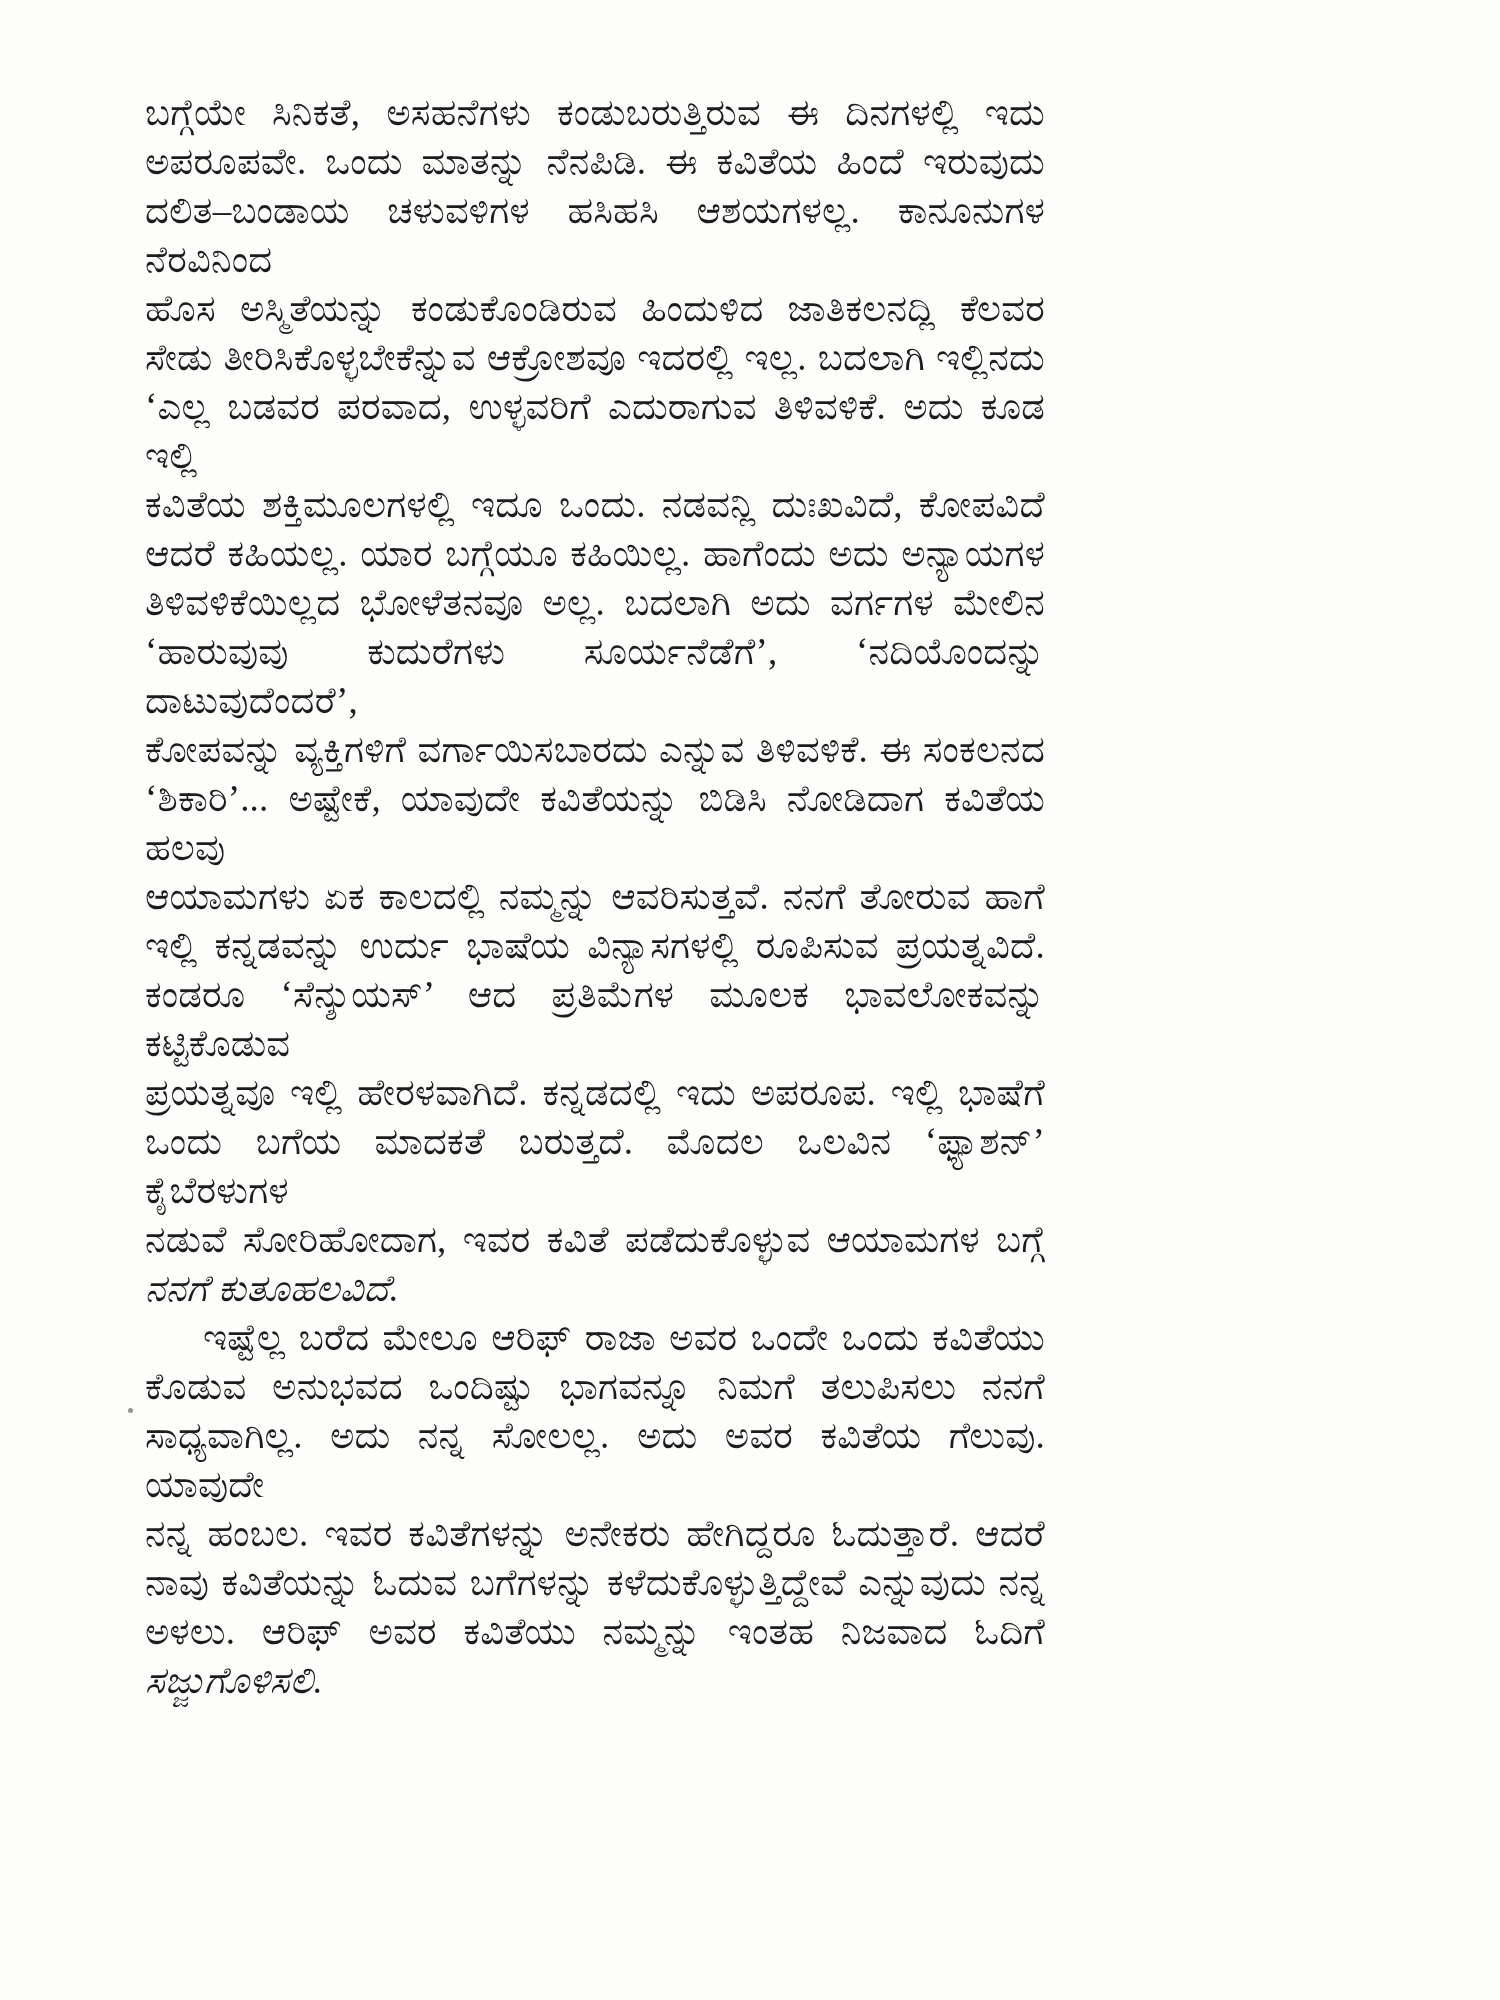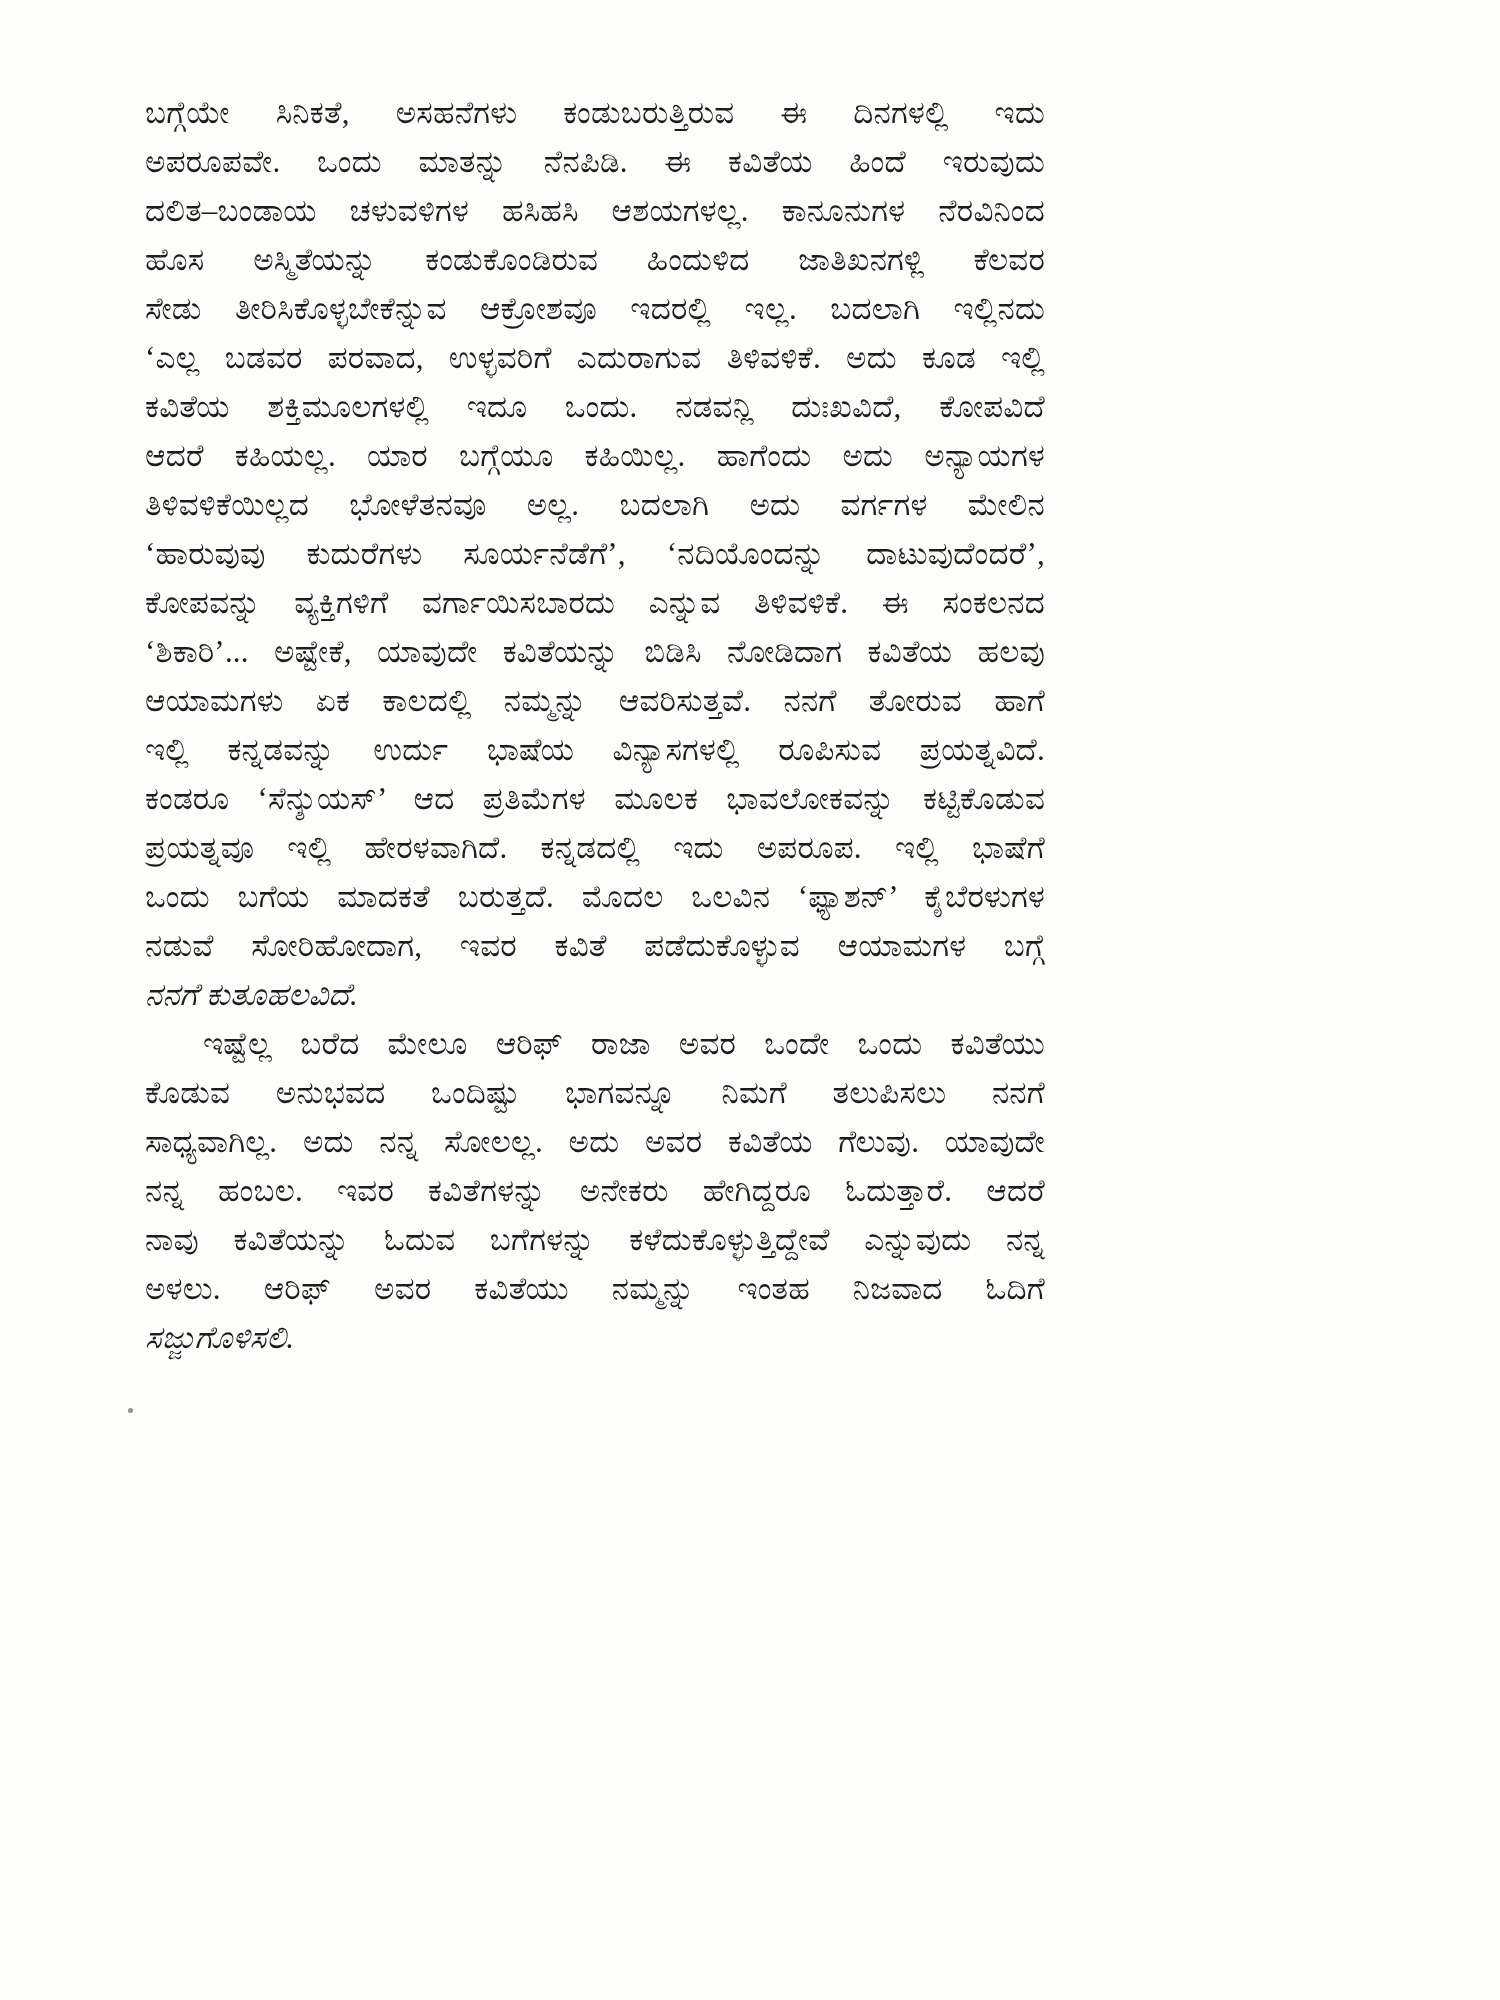--- a/index.html
+++ b/index.html
@@ -14,21 +14,21 @@
       background: #fdfdfc;
       overflow: hidden;
       font-family: "Liberation Serif", "DejaVu Serif", serif;
       color: #1c1c1c;
     }
     .text-block {
       position: absolute;
       left: 145px;
       top: 88px;
       width: 900px;
-      font-size: 31px;
+      font-size: 37px;
       line-height: 49px;
       letter-spacing: 0.2px;
     }
     .paragraph {
       margin: 0;
       padding: 0;
     }
     .line {
       text-align: justify;
       text-align-last: justify;
@@ -56,21 +56,21 @@
 </head>
 <body>
 
 <div class="scan-page">
   <span class="margin-artifact"></span>
   <div class="text-block">
     <div class="paragraph">
         <div class="line">ಬಗ್ಗೆಯೇ ಸಿನಿಕತೆ, ಅಸಹನೆಗಳು ಕಂಡುಬರುತ್ತಿರುವ ಈ ದಿನಗಳಲ್ಲಿ ಇದು</div>
         <div class="line">ಅಪರೂಪವೇ. ಒಂದು ಮಾತನ್ನು ನೆನಪಿಡಿ. ಈ ಕವಿತೆಯ ಹಿಂದೆ ಇರುವುದು</div>
         <div class="line">ದಲಿತ–ಬಂಡಾಯ ಚಳುವಳಿಗಳ ಹಸಿಹಸಿ ಆಶಯಗಳಲ್ಲ. ಕಾನೂನುಗಳ ನೆರವಿನಿಂದ</div>
-        <div class="line">ಹೊಸ ಅಸ್ಮಿತೆಯನ್ನು ಕಂಡುಕೊಂಡಿರುವ ಹಿಂದುಳಿದ ಜಾತಿಖನಗಳ್ಲಿ ಕೆಲವರ</div>
+        <div class="line">ಹೊಸ ಅಸ್ಮಿತೆಯನ್ನು ಕಂಡುಕೊಂಡಿರುವ ಹಿಂದುಳಿದ ಜಾತಿಕಲನದ್ಲಿ ಕೆಲವರ</div>
         <div class="line">ಸೇಡು ತೀರಿಸಿಕೊಳ್ಳಬೇಕೆನ್ನುವ ಆಕ್ರೋಶವೂ ಇದರಲ್ಲಿ ಇಲ್ಲ. ಬದಲಾಗಿ ಇಲ್ಲಿನದು</div>
         <div class="line">‘ಎಲ್ಲ ಬಡವರ ಪರವಾದ, ಉಳ್ಳವರಿಗೆ ಎದುರಾಗುವ ತಿಳಿವಳಿಕೆ. ಅದು ಕೂಡ ಇಲ್ಲಿ</div>
         <div class="line">ಕವಿತೆಯ ಶಕ್ತಿಮೂಲಗಳಲ್ಲಿ ಇದೂ ಒಂದು. ನಡವನ್ಲಿ ದುಃಖವಿದೆ, ಕೋಪವಿದೆ</div>
         <div class="line">ಆದರೆ ಕಹಿಯಲ್ಲ. ಯಾರ ಬಗ್ಗೆಯೂ ಕಹಿಯಿಲ್ಲ. ಹಾಗೆಂದು ಅದು ಅನ್ಯಾಯಗಳ</div>
         <div class="line">ತಿಳಿವಳಿಕೆಯಿಲ್ಲದ ಭೋಳೆತನವೂ ಅಲ್ಲ. ಬದಲಾಗಿ ಅದು ವರ್ಗಗಳ ಮೇಲಿನ</div>
         <div class="line">‘ಹಾರುವುವು ಕುದುರೆಗಳು ಸೂರ್ಯನೆಡೆಗೆ’, ‘ನದಿಯೊಂದನ್ನು ದಾಟುವುದೆಂದರೆ’,</div>
         <div class="line">ಕೋಪವನ್ನು ವ್ಯಕ್ತಿಗಳಿಗೆ ವರ್ಗಾಯಿಸಬಾರದು ಎನ್ನುವ ತಿಳಿವಳಿಕೆ. ಈ ಸಂಕಲನದ</div>
         <div class="line">‘ಶಿಕಾರಿ’... ಅಷ್ಟೇಕೆ, ಯಾವುದೇ ಕವಿತೆಯನ್ನು ಬಿಡಿಸಿ ನೋಡಿದಾಗ ಕವಿತೆಯ ಹಲವು</div>
         <div class="line">ಆಯಾಮಗಳು ಏಕ ಕಾಲದಲ್ಲಿ ನಮ್ಮನ್ನು ಆವರಿಸುತ್ತವೆ. ನನಗೆ ತೋರುವ ಹಾಗೆ</div>
         <div class="line">ಇಲ್ಲಿ ಕನ್ನಡವನ್ನು ಉರ್ದು ಭಾಷೆಯ ವಿನ್ಯಾಸಗಳಲ್ಲಿ ರೂಪಿಸುವ ಪ್ರಯತ್ನವಿದೆ.</div>

